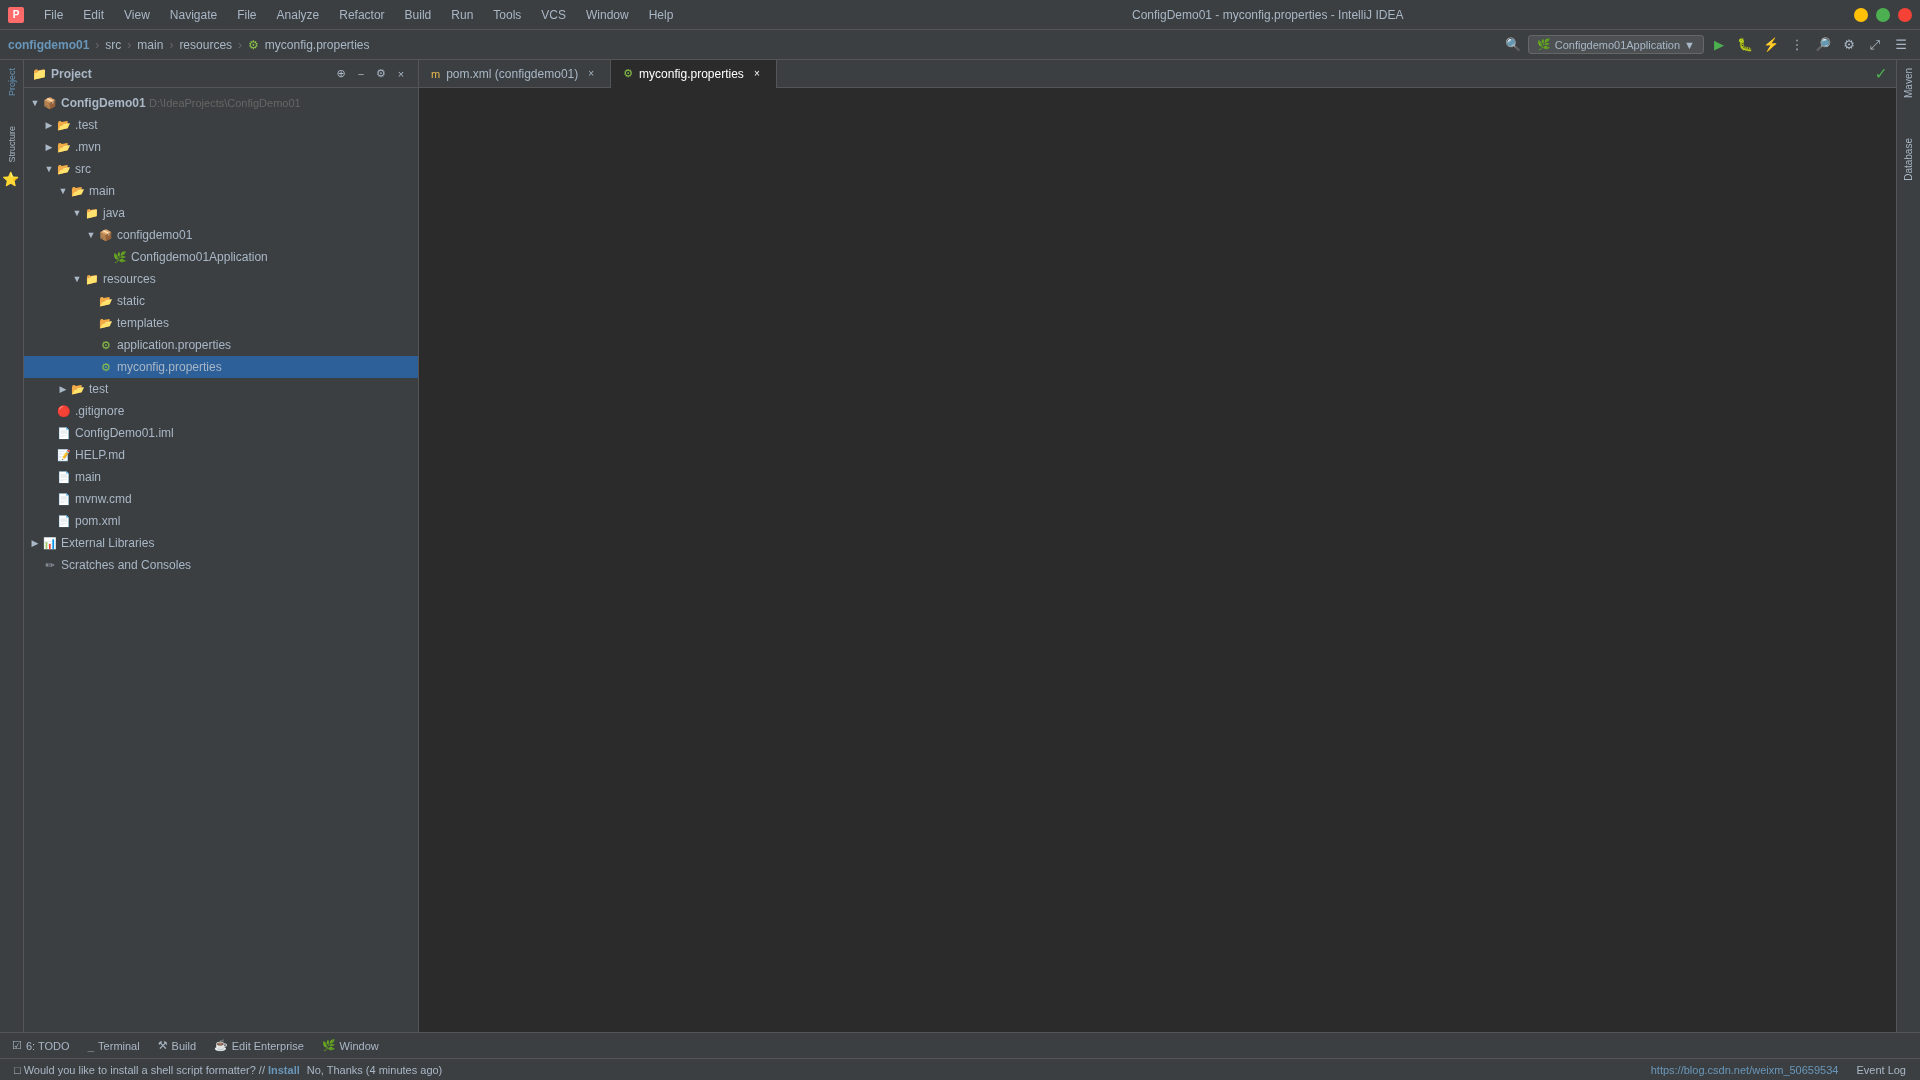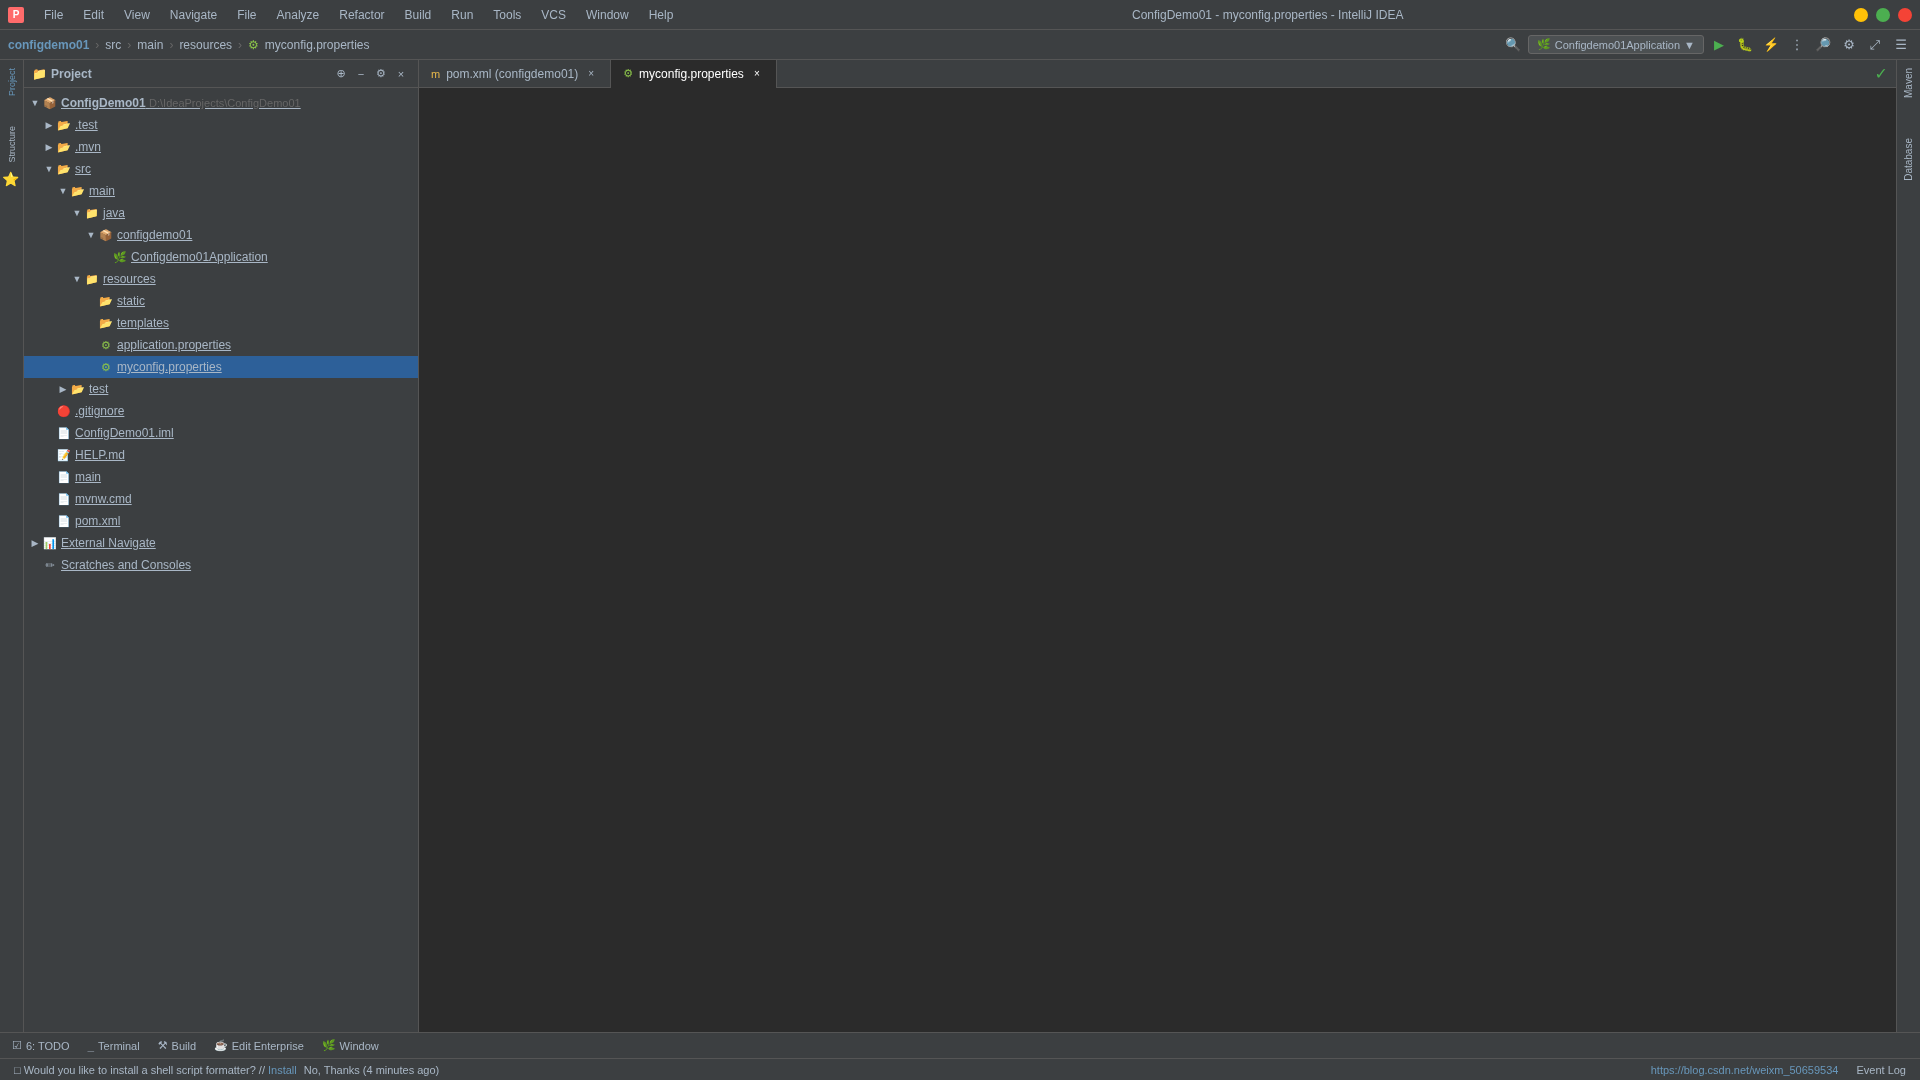--- a/index.html
+++ b/index.html
@@ -221,21 +221,20 @@
       display: inline-flex;
       align-items: center;
       justify-content: center;
       font-size: 11px;
       flex-shrink: 0;
       margin-right: 3px;
     }
     .tree-label {
       font-size: 12px;
       color: #a9b7c6;
-      text-decoration: underline;
     }
     .folder-icon { color: #7cb2e0; }
 
     
     #editor-area {
       flex: 1;
       display: flex;
       flex-direction: column;
       background: #2b2b2b;
     }
@@ -565,21 +564,21 @@
         <span class="tree-indent" style="width:14px;"></span>
         <span class="tree-arrow" style="width:14px;"></span>
         <span class="tree-icon" style="color:#e8b84b;">📄</span>
         <span class="tree-label">pom.xml</span>
       </div>
 
       <div class="tree-item">
         <span class="tree-indent" style="width:0px;"></span>
         <span class="tree-arrow">▶</span>
         <span class="tree-icon" style="color:#a9b7c6;">📊</span>
-        <span class="tree-label">External Navigate</span>
+        <span class="tree-label">External Libraries</span>
       </div>
 
       <div class="tree-item">
         <span class="tree-indent" style="width:0px;"></span>
         <span class="tree-arrow" style="width:14px;"></span>
         <span class="tree-icon" style="color:#a9b7c6;">✏</span>
         <span class="tree-label">Scratches and Consoles</span>
       </div>
 
     </div>
@@ -634,20 +633,20 @@
   <div class="bottom-tab">
     <span style="color:#6abf69;">🌿</span>
     <span>Window</span>
   </div>
 </div>
 
 <div id="status-bar">
   <div class="status-item">
     <span>□</span>
     <span>Would you like to install a shell script formatter? //</span>
-    <span style="color:#6897bb;cursor:pointer;">Install</span>
+    <span style="color:#6897bb;cursor:pointer;font-weight:bold;">Install</span>
     <span style="cursor:pointer;margin-left:4px;">No, Thanks (4 minutes ago)</span>
   </div>
   <div id="status-right">
     <span class="status-link">https://blog.csdn.net/weixm_50659534</span>
     <span style="margin-left:12px;" class="status-item">Event Log</span>
   </div>
 </div>
 
 </body></html>

